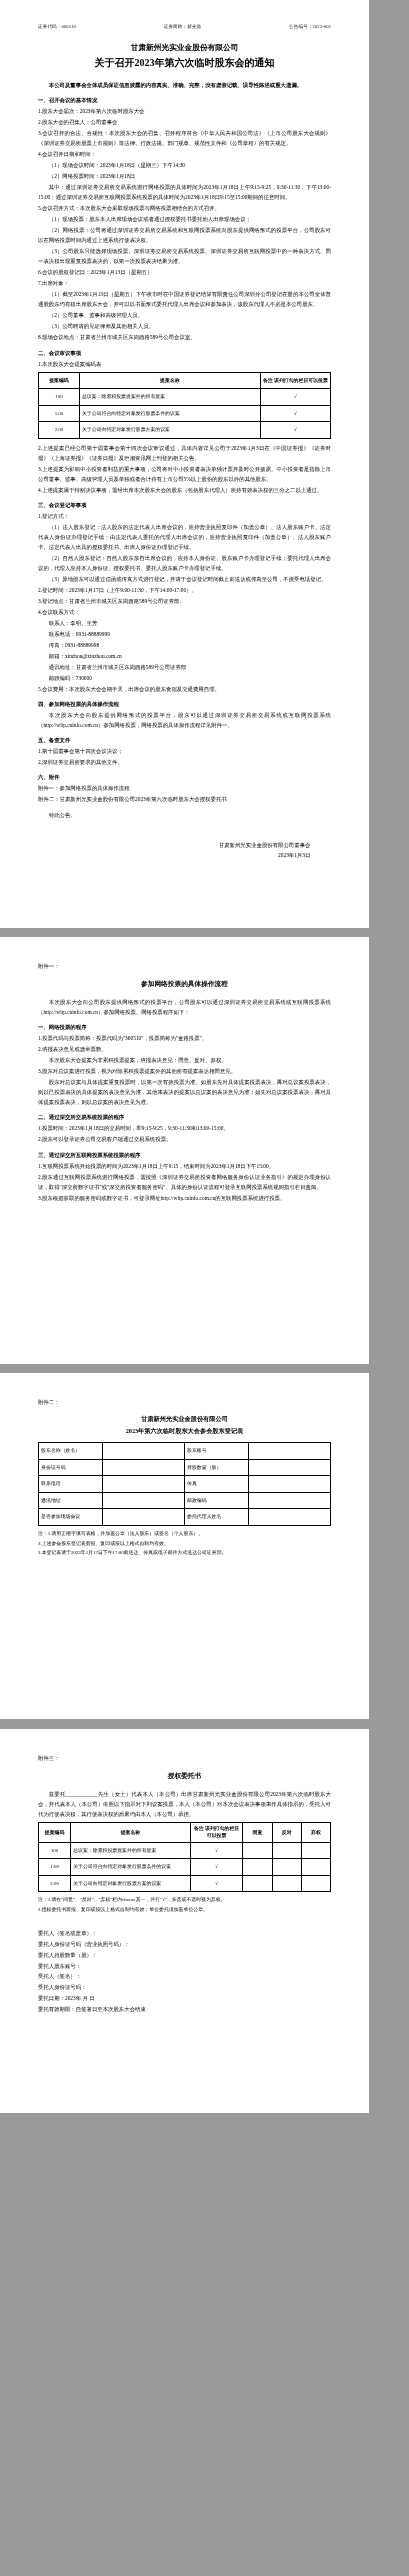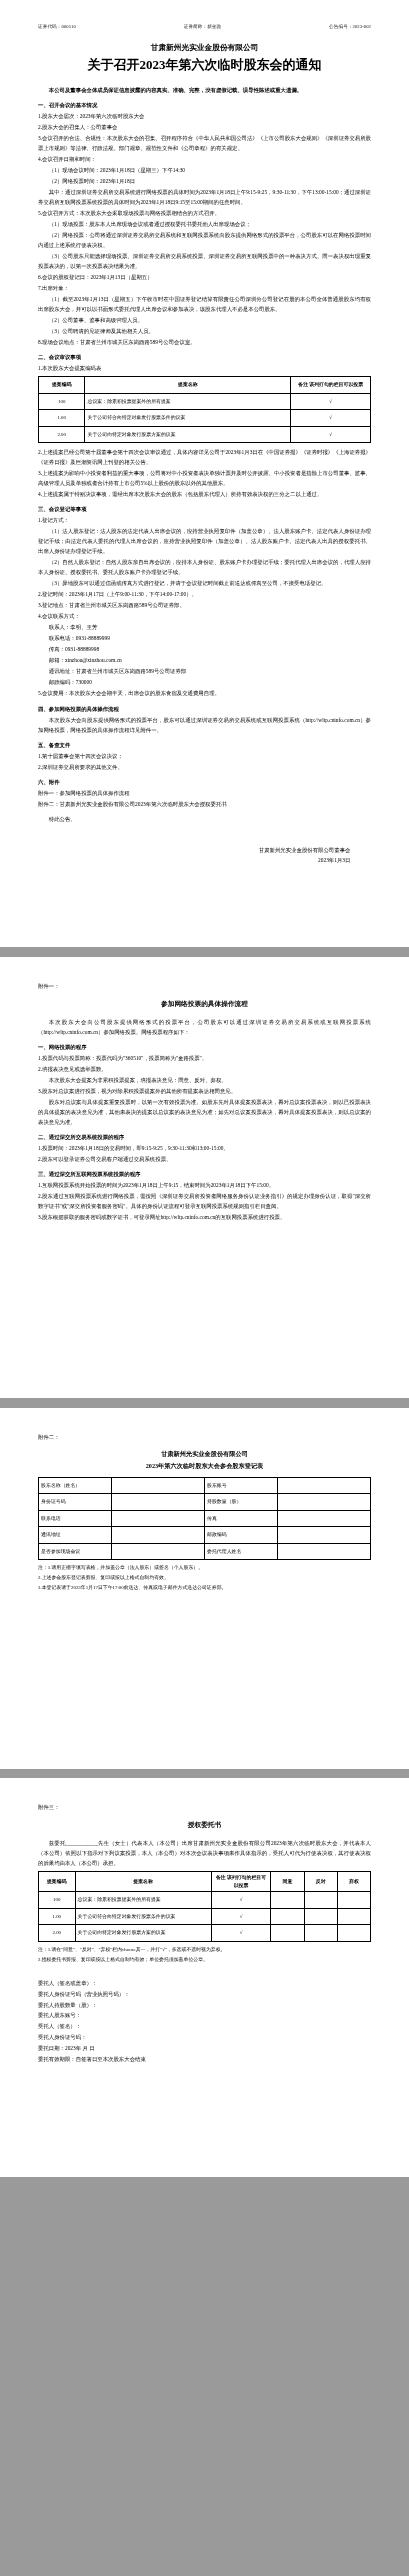--- a/index.html
+++ b/index.html
@@ -5,24 +5,24 @@
   html, body {
     margin: 0;
     padding: 0;
     background: #9a9a9a;
   }
   body {
     font-family: "Liberation Serif", serif;
     width: 409px;
   }
   .page {
-    width: 409px;
+    width: 369px;
     background: #ffffff;
     box-sizing: border-box;
-    padding: 24px 38px 20px 38px;
+    padding: 24px 38px 5px 38px;
     position: relative;
   }
   .hdr {
     font-size: 4.6px;
     color: #111;
     display: flex;
     justify-content: space-between;
     border-bottom: none;
     margin-bottom: 13.4px;
     letter-spacing: 0.1px;
@@ -31,21 +31,21 @@
   .title1 {
     text-align: center;
     font-size: 7.7px;
     font-weight: bold;
     line-height: 1.55;
     margin: 0 0 1px 0;
     font-family: "Liberation Serif", serif;
   }
   .title2 {
     text-align: center;
-    font-size: 13px;
+    font-size: 10px;
     font-weight: bold;
     line-height: 1.55;
     margin: 0 0 9.3px 0;
   }
   .leadin {
     font-size: 5.4px;
     font-weight: bold;
     line-height: 1.85;
     text-indent: 2em;
     margin: 0 0 5.2px 0;

